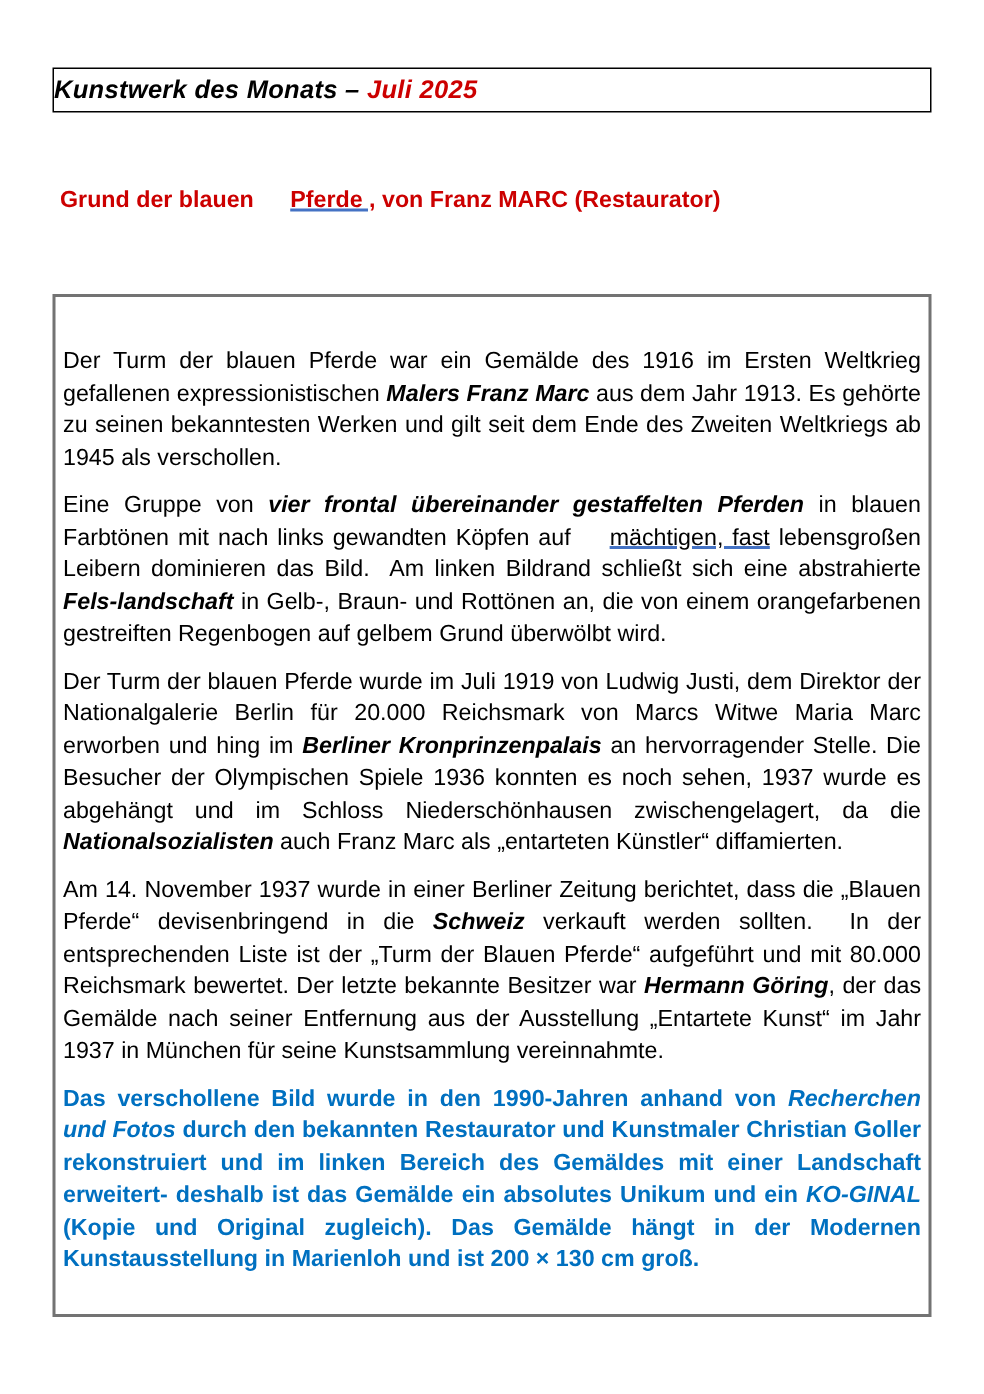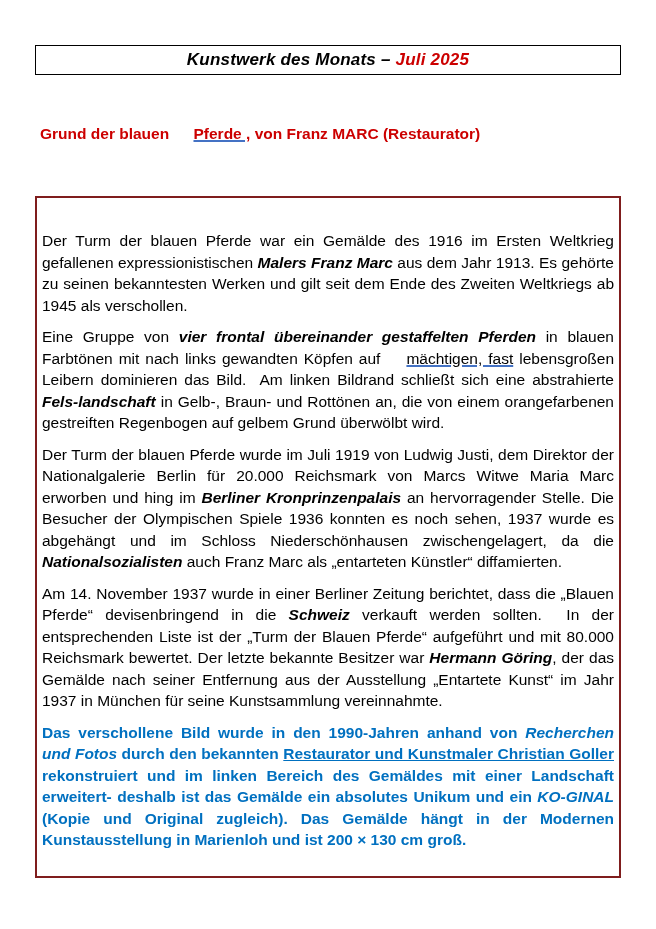--- a/index.html
+++ b/index.html
@@ -18,59 +18,58 @@
   .title-box {
     position: absolute;
     left: 35px;
     top: 45px;
     width: 586px;
     height: 30px;
     border: 1.5px solid #000000;
     box-sizing: border-box;
     display: flex;
     align-items: center;
-    justify-content: center;
     font-size: 17px;
     font-weight: bold;
     font-style: italic;
     letter-spacing: 0.2px;
   }
   .doc-heading {
     position: absolute;
     left: 40px;
     top: 125px;
     font-size: 15.5px;
     font-weight: bold;
     color: #cc0000;
   }
   .main-box {
     position: absolute;
     left: 35px;
     top: 196px;
     width: 586px;
     height: 682px;
-    border: 2px solid #7f1d1d;
+    border: 2px solid #737373;
     box-sizing: border-box;
     padding: 32px 5px 0 5px;
   }
   .para {
     font-size: 15.5px;
     line-height: 21.5px;
     text-align: justify;
     margin: 0 0 10px 0;
     color: #000000;
   }
   .para.blue {
     color: #0070c0;
     font-weight: bold;
   }
   
   .run-bold-italic { font-weight: bold; font-style: italic; }
   .run-italic { font-style: italic; }
-  .run-underline { text-decoration: underline; }
+  .run-underline { }
   .run-underline-blue {
     text-decoration: underline;
     text-decoration-color: #4472c4;
     text-decoration-thickness: 1.5px;
     padding-left: 20px;
   }
 </style>
 </head>
 <body>
 

